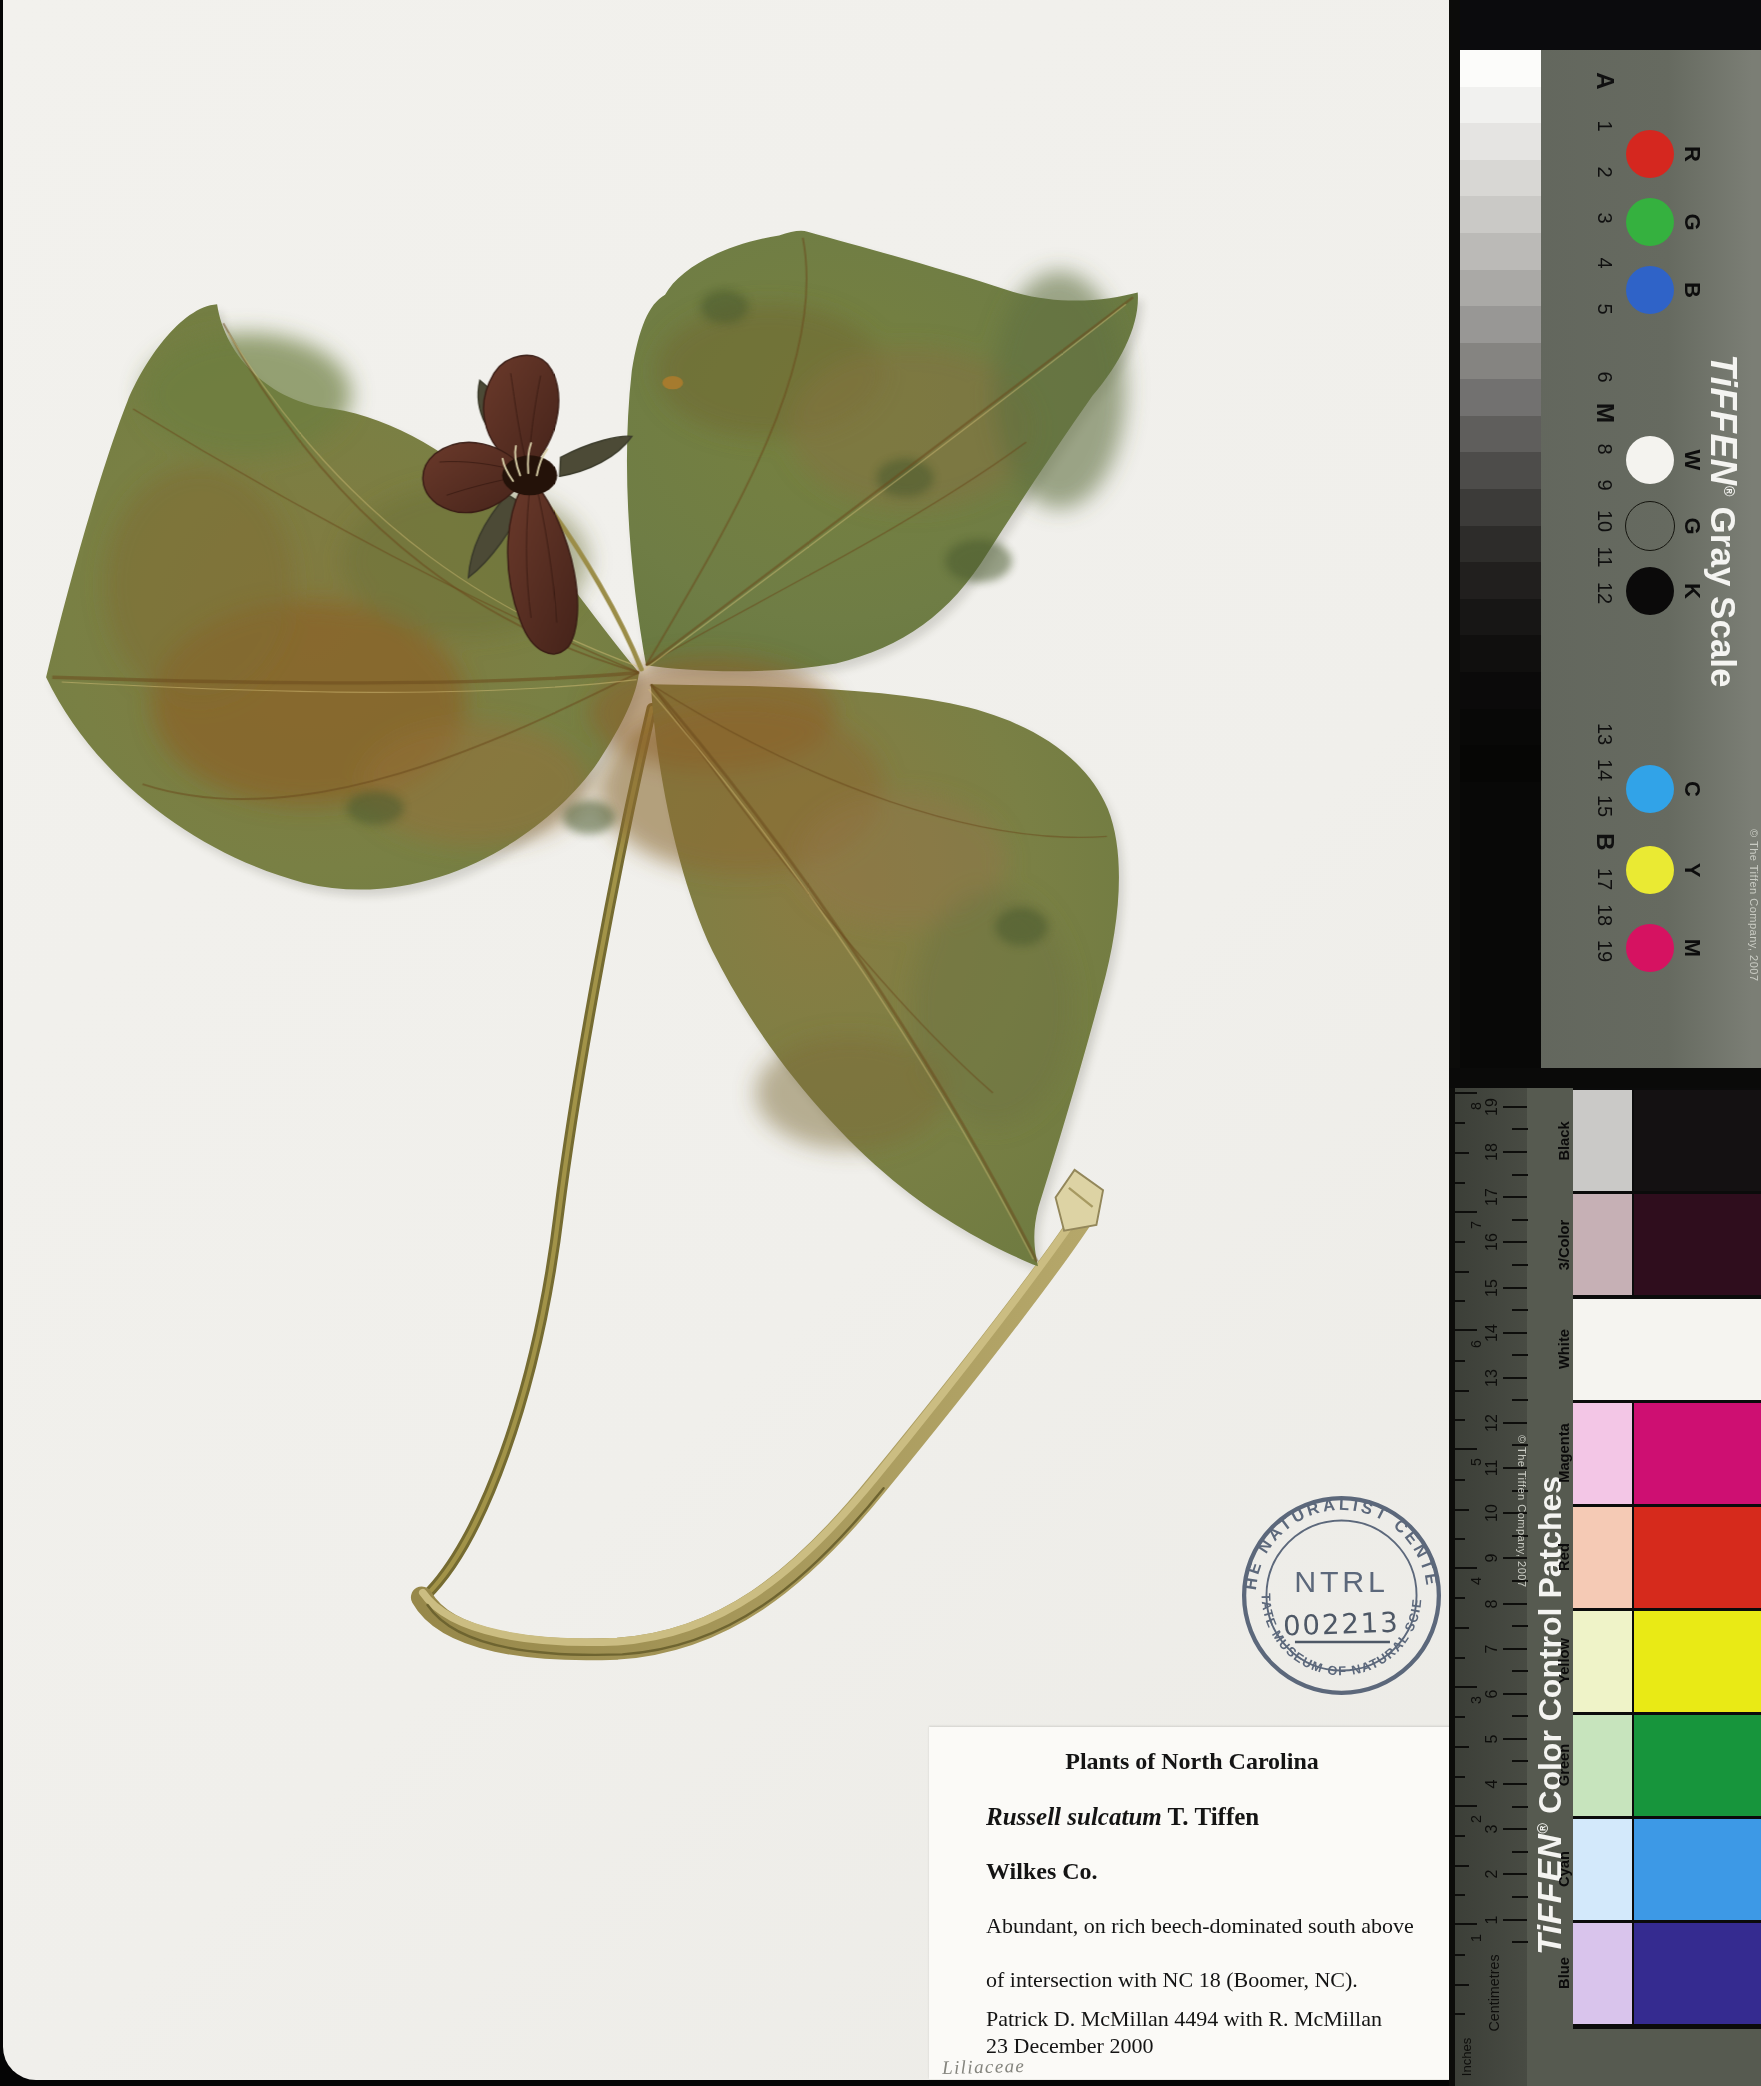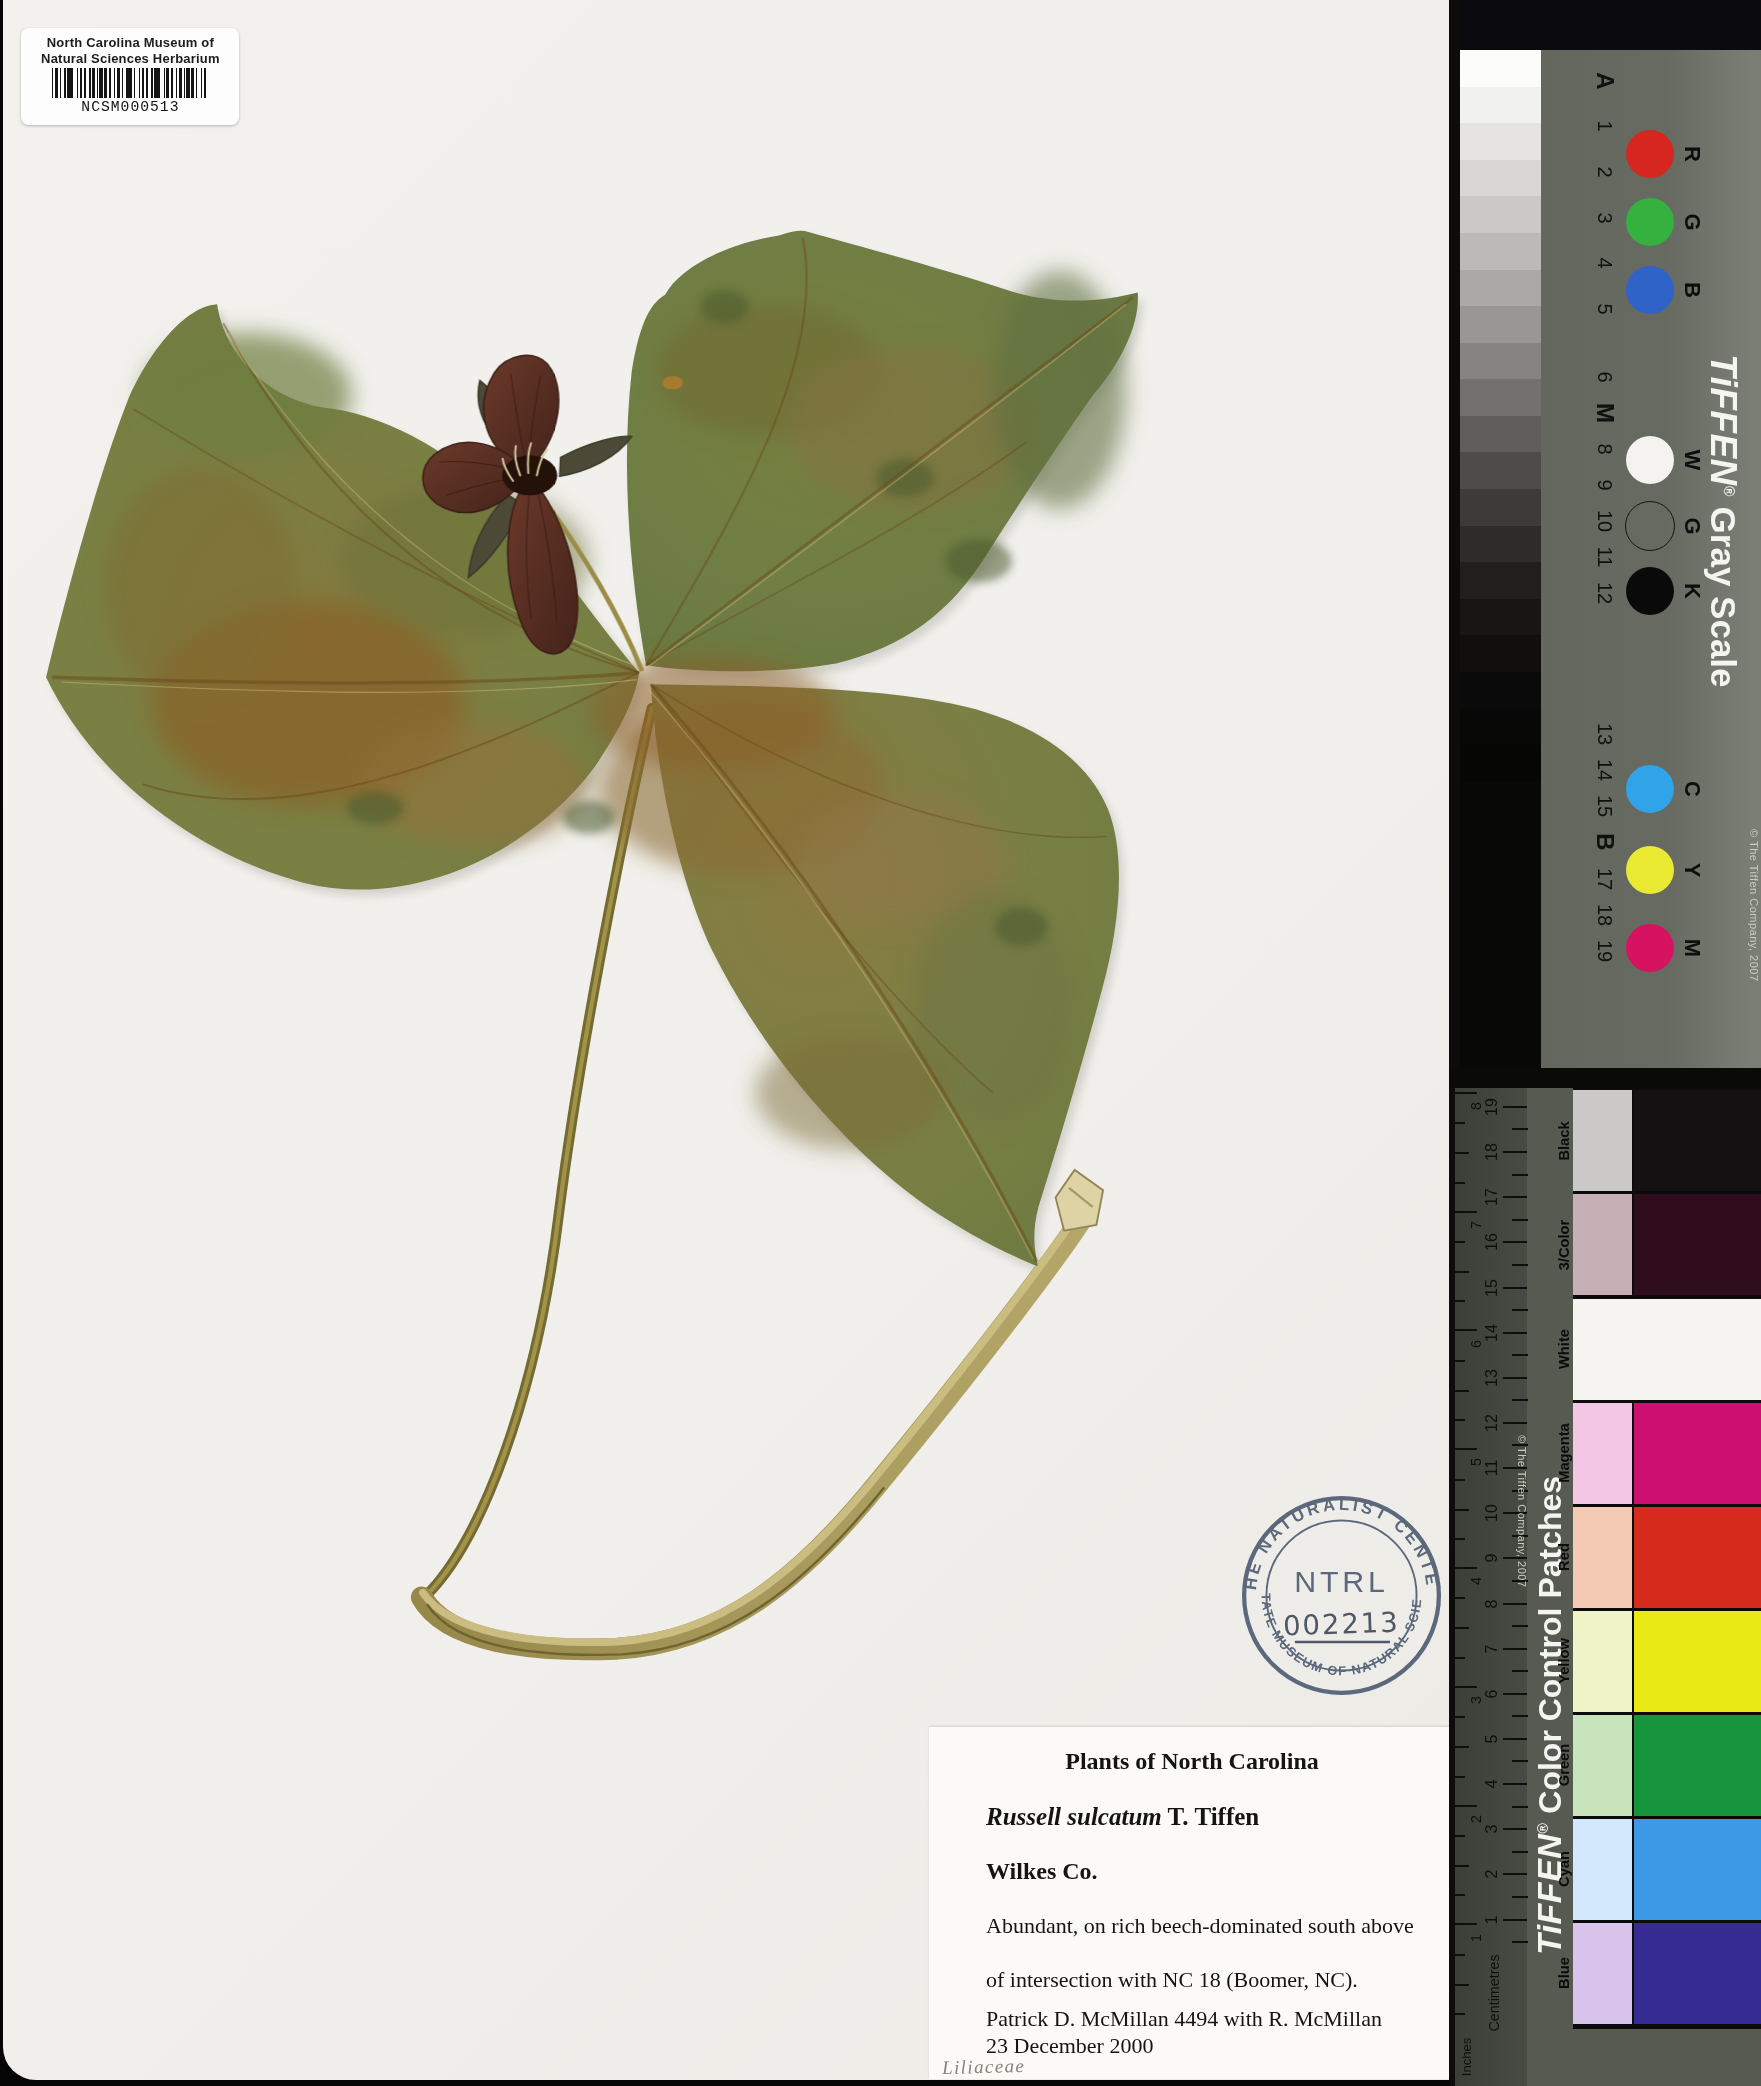--- a/index.html
+++ b/index.html
@@ -196,26 +196,20 @@
     <g stroke="#d8cfa8" stroke-width="4" stroke-linecap="round" fill="none">
       <path d="M1095 1000 C1085 975 1082 955 1086 938"></path>
         <path d="M1112 995 C1110 968 1112 948 1118 932"></path>
       <path d="M1130 1000 C1135 975 1142 958 1152 945"></path>
         <path d="M1080 1012 C1068 995 1060 980 1058 965"></path>
     </g>
 
     <ellipse cx="1416" cy="805" rx="22" ry="14" fill="#a67b2e"></ellipse>
   </svg>
 
-  <div class="bclabel">
-    <div class="l1">North Carolina Museum of</div>
-    <div class="l2">Natural Sciences Herbarium</div>
-    <div class="barcode"></div>
-    <div class="bccode">NCSM000513</div>
-  </div>
 
   <svg class="stamp" viewBox="0 0 440 440">
     <g fill="none" stroke="#4d5a70">
       <circle cx="220" cy="220" r="205" stroke-width="9"></circle>
       <circle cx="220" cy="220" r="158" stroke-width="4"></circle>
     </g>
     <defs>
       <path id="arcT" d="M 40 220 A 180 180 0 1 1 400 220"></path>
       <path id="arcB" d="M 52 220 A 168 168 0 1 0 388 220"></path>
     </defs>

